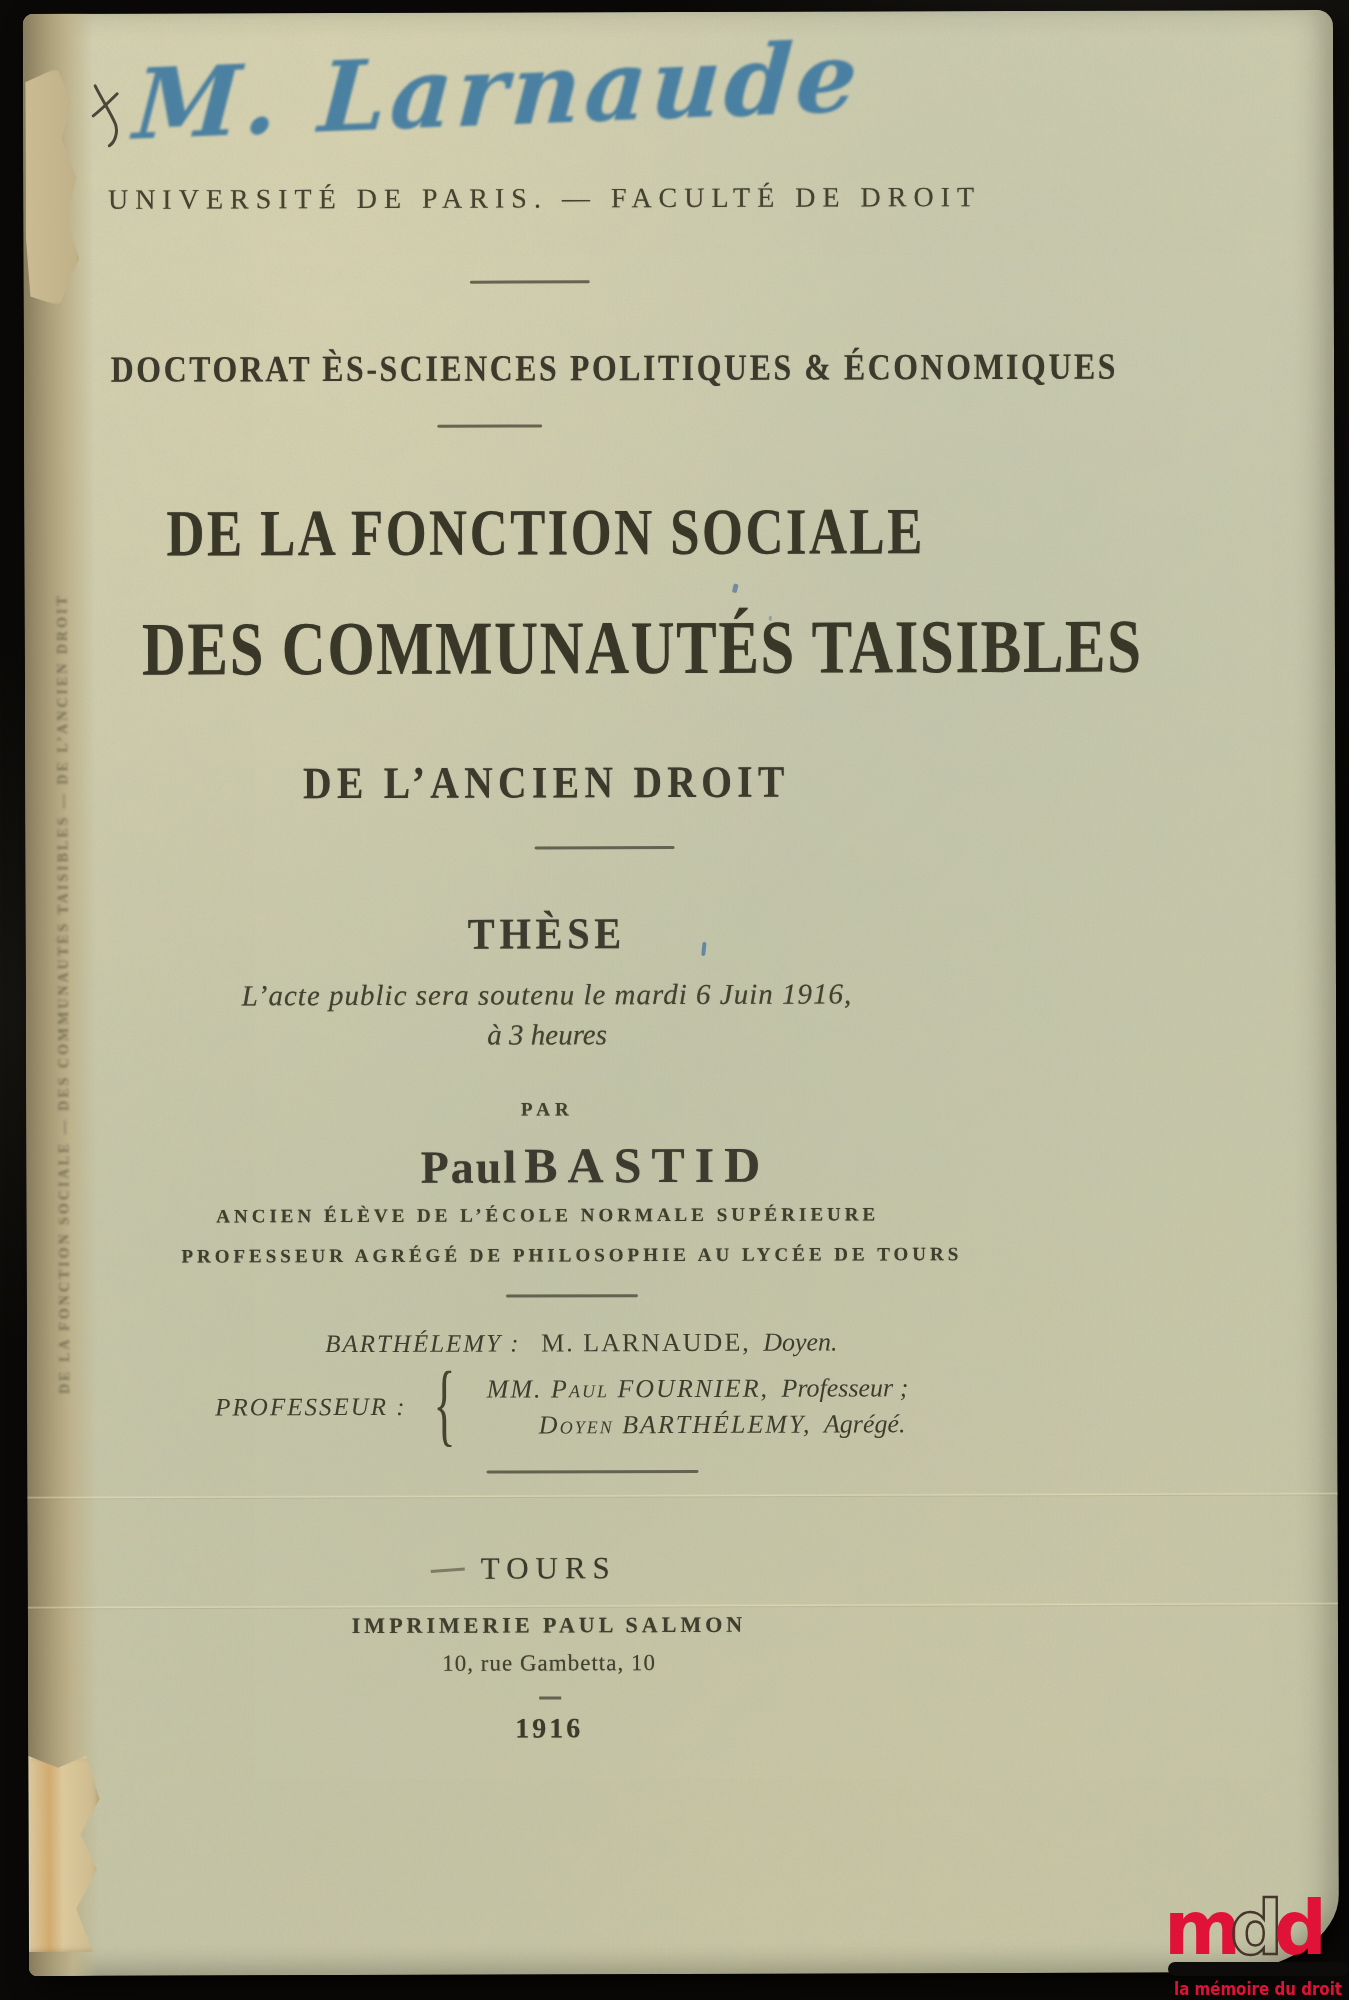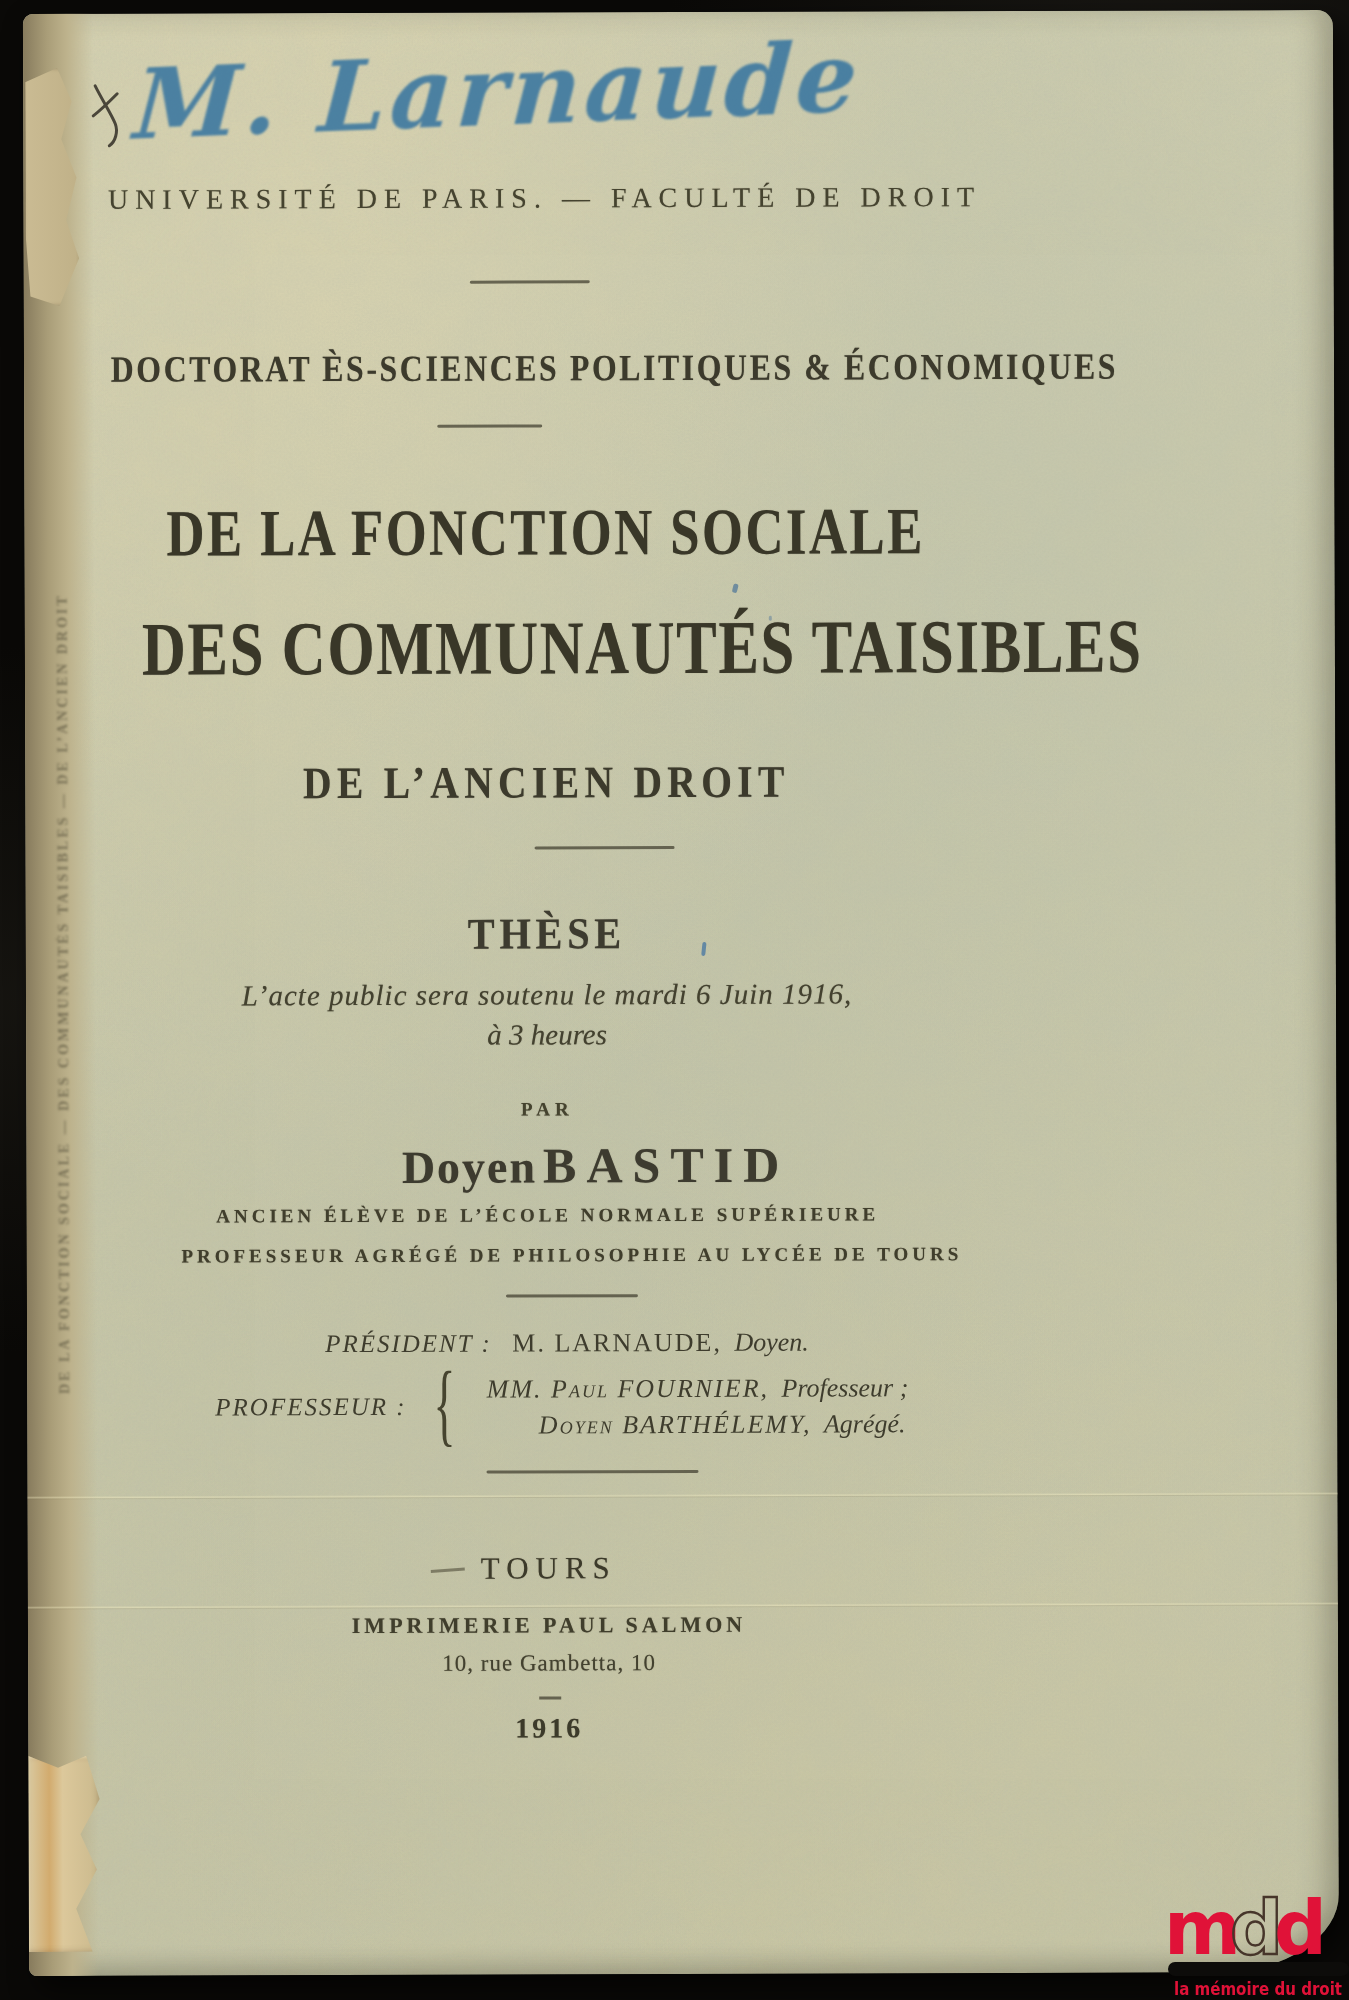--- a/index.html
+++ b/index.html
@@ -184,29 +184,29 @@
     <div class="pline title2">DES COMMUNAUTÉS TAISIBLES</div>
     <div class="pline title3">DE L’ANCIEN DROIT</div>
     <div class="rule r3"></div>
 
     <div class="pline these">THÈSE</div>
     <div class="pline defense1">L’acte public sera soutenu le mardi 6 Juin 1916,</div>
     <div class="pline defense2">à 3 heures</div>
 
     <div class="pline parlabel">PAR</div>
     <div class="pline authorline">
-      <span class="firstname">Doyen</span><span class="lastname">BASTID</span>
+      <span class="firstname">Paul</span><span class="lastname">BASTID</span>
     </div>
     <div class="pline cred1">ANCIEN ÉLÈVE DE L’ÉCOLE NORMALE SUPÉRIEURE</div>
     <div class="pline cred2">PROFESSEUR AGRÉGÉ DE PHILOSOPHIE AU LYCÉE DE TOURS</div>
     <div class="rule r4"></div>
 
     <div class="jury">
       <div class="row1">
-        <span class="label">PRÉSIDENT :</span>
+        <span class="label">BARTHÉLEMY :</span>
         <span class="name">M. LARNAUDE,</span>
         <span class="role">Doyen.</span>
       </div>
       <div class="row2">
         <span class="label">PROFESSEUR :</span>
         <span class="brace">{</span>
         <div class="members">
           <div class="m1">
             <span class="name sc">MM. Paul FOURNIER,</span>
             <span class="role">Professeur ;</span>

